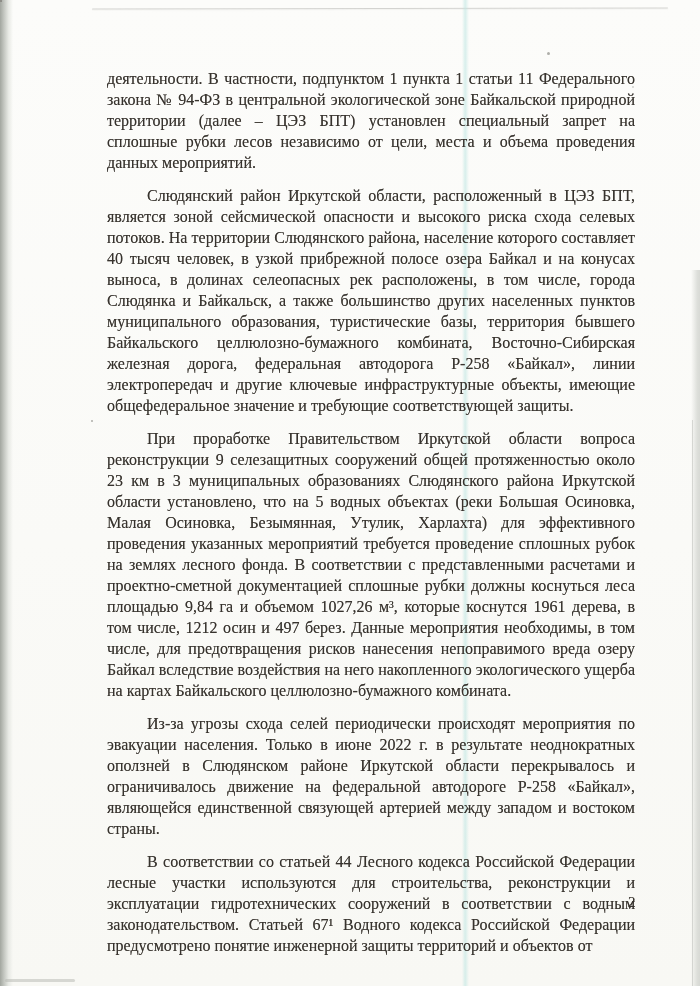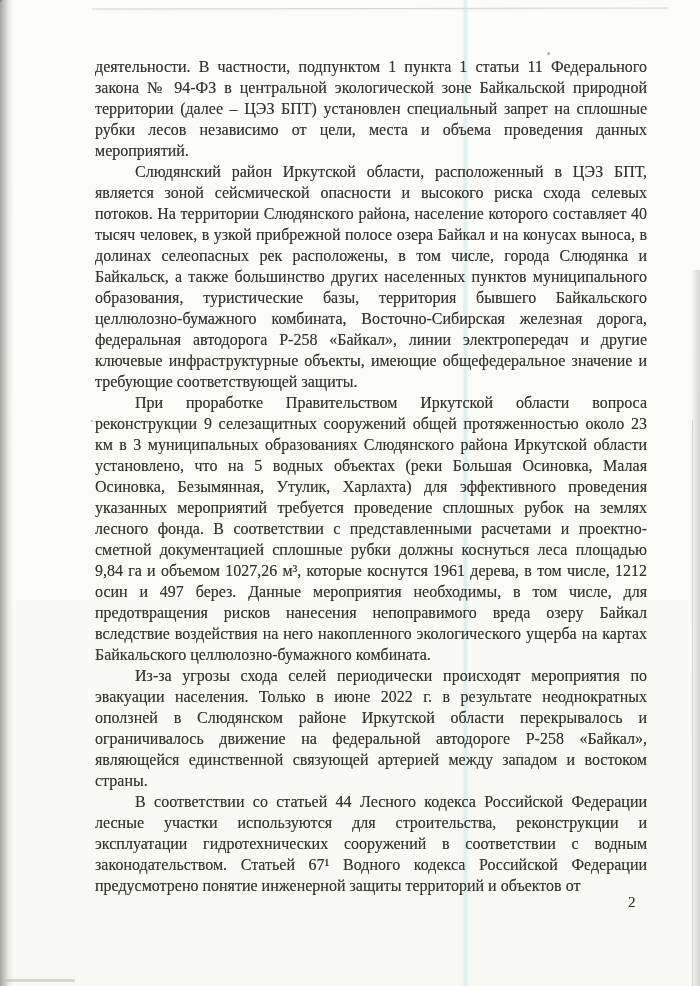--- a/index.html
+++ b/index.html
@@ -85,21 +85,21 @@
     position: absolute;
     left: 95px; top: 56px;
     width: 552px;
     color: var(--ink);
     font-size: 16px;
     line-height: 21px;
     text-align: justify;
     text-shadow: 0 0 0.6px rgba(58,52,46,0.55);
   }
   .text-block p.para {
-    margin: 0;
+    margin: 12px;
     text-indent: 0;
   }
   .text-block p.para.indent {
     text-indent: 40px;
   }
   .page-number {
     position: absolute;
     left: 628px; top: 894px;
     color: var(--ink);
     font-size: 15px;

